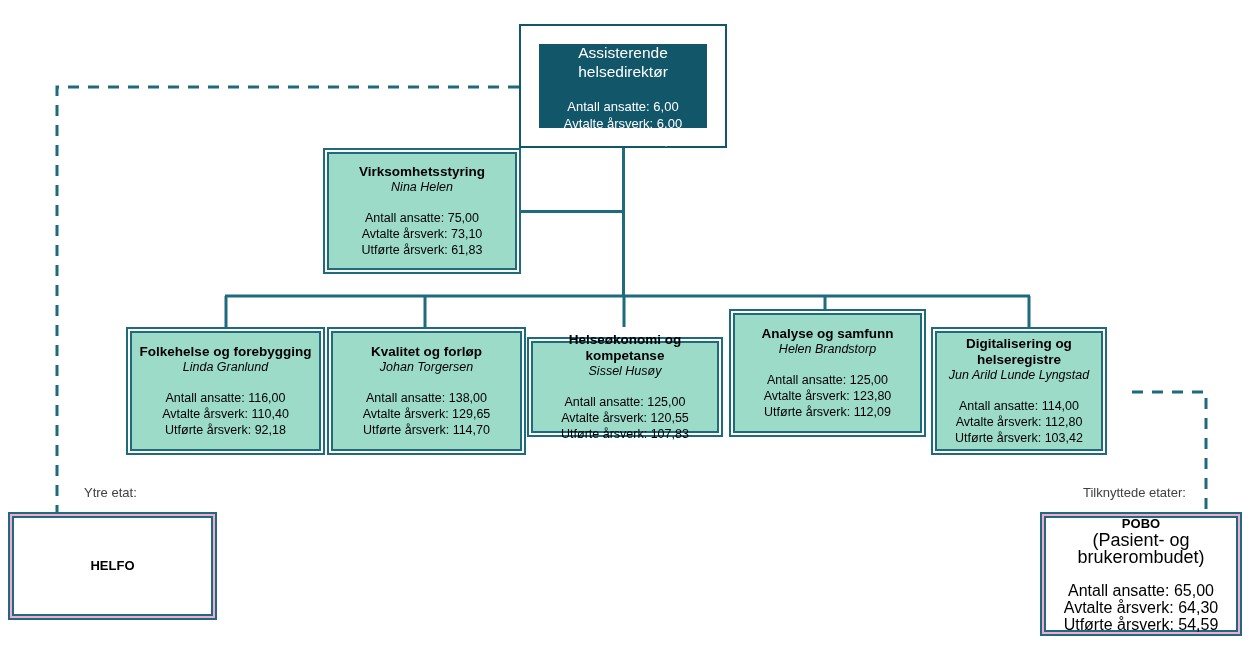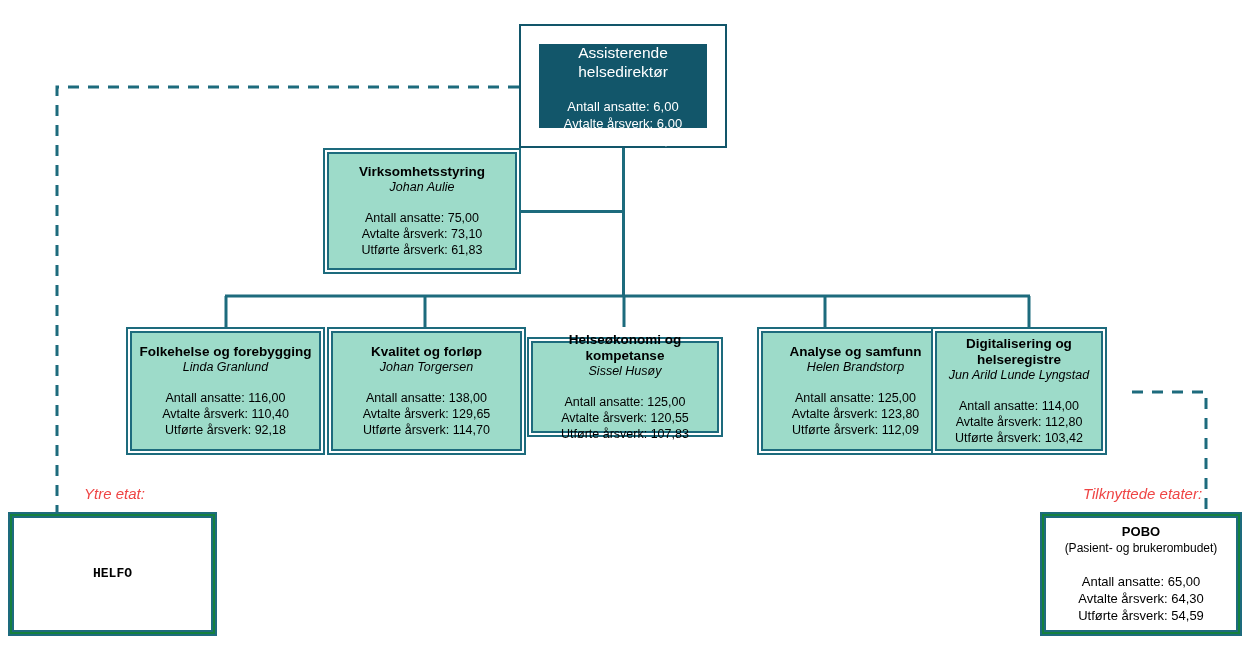--- a/index.html
+++ b/index.html
@@ -96,52 +96,51 @@
     font-style: italic;
     line-height: 15px;
   }
   .node.unit .metrics {
     margin-top: 15px;
     font-size: 12.5px;
     line-height: 16px;
   }
   
   .node.agency {
-    background: #15803d;
+    background: #f9a8d4;
     border: 2px solid #1d6b7d;
     padding: 2px;
   }
   .node.agency .inner {
     background: #ffffff;
     border: 2px solid #1d6b7d;
     color: #000000;
   }
   .node.agency .title {
     font-size: 13px;
     font-weight: bold;
     line-height: 16px;
   }
   .node.agency .subtitle {
-    font-size: 12px;
+    font-size: 18px;
     font-weight: 400;
     line-height: 17px;
   }
   .node.agency .metrics {
     margin-top: 16px;
-    font-size: 13px;
+    font-size: 16px;
     line-height: 17px;
   }
   .metrics div { white-space: nowrap; }
   
   .caption {
     position: absolute;
-    font-size: 15px;
-    color: #ef4444;
+    font-size: 13px;
+    color: #404040;
     white-space: nowrap;
-    font-style: italic;
   }
 </style>
 </head>
 <body>
 
 <div id="chart-root">
 
   <svg id="connectors" viewBox="0 0 1249 662" width="1249" height="662">
 
     <line x1="623.5" y1="148" x2="623.5" y2="296" stroke="#1d6b7d" stroke-width="3"></line>
@@ -169,21 +168,21 @@
         <div>Antall ansatte: 6,00</div>
         <div>Avtalte årsverk: 6,00</div>
         <div>Utførte årsverk: 6,00</div>
       </div>
     </div>
   </div>
 
   <div class="node unit" style="left:323px; top:148px; width:198px; height:126px;">
     <div class="inner">
       <div class="title">Virksomhetsstyring</div>
-      <div class="subtitle">Johan Aulie</div>
+      <div class="subtitle">Nina Helen</div>
       <div class="metrics">
         <div>Antall ansatte: 75,00</div>
         <div>Avtalte årsverk: 73,10</div>
         <div>Utførte årsverk: 61,83</div>
       </div>
     </div>
   </div>
 
   <div class="node unit" style="left:126px; top:327px; width:199px; height:128px;">
     <div class="inner">
@@ -214,21 +213,21 @@
       <div class="title">Helseøkonomi og kompetanse</div>
       <div class="subtitle">Sissel Husøy</div>
       <div class="metrics">
         <div>Antall ansatte: 125,00</div>
         <div>Avtalte årsverk: 120,55</div>
         <div>Utførte årsverk: 107,83</div>
       </div>
     </div>
   </div>
 
-  <div class="node unit" style="left:729px; top:327px; width:197px; height:128px;margin-left:28px;">
+  <div class="node unit" style="left:729px; top:309px; width:197px; height:128px;">
     <div class="inner">
       <div class="title">Analyse og samfunn</div>
       <div class="subtitle">Helen Brandstorp</div>
       <div class="metrics">
         <div>Antall ansatte: 125,00</div>
         <div>Avtalte årsverk: 123,80</div>
         <div>Utførte årsverk: 112,09</div>
       </div>
     </div>
   </div>
@@ -241,21 +240,21 @@
         <div>Antall ansatte: 114,00</div>
         <div>Avtalte årsverk: 112,80</div>
         <div>Utførte årsverk: 103,42</div>
       </div>
     </div>
   </div>
 
   <div class="caption" style="left:84px; top:485px;">Ytre etat:</div>
   <div class="caption" style="left:1083px; top:485px;">Tilknyttede etater:</div>
 
-  <div class="node agency" style="left:8px; top:512px; width:209px; height:124px;font-family:Liberation Mono, monospace;">
+  <div class="node agency" style="left:8px; top:512px; width:209px; height:108px;">
     <div class="inner">
       <div class="title">HELFO</div>
     </div>
   </div>
 
   <div class="node agency" style="left:1040px; top:512px; width:202px; height:124px;">
     <div class="inner">
       <div class="title">POBO</div>
       <div class="subtitle">(Pasient- og brukerombudet)</div>
       <div class="metrics">

